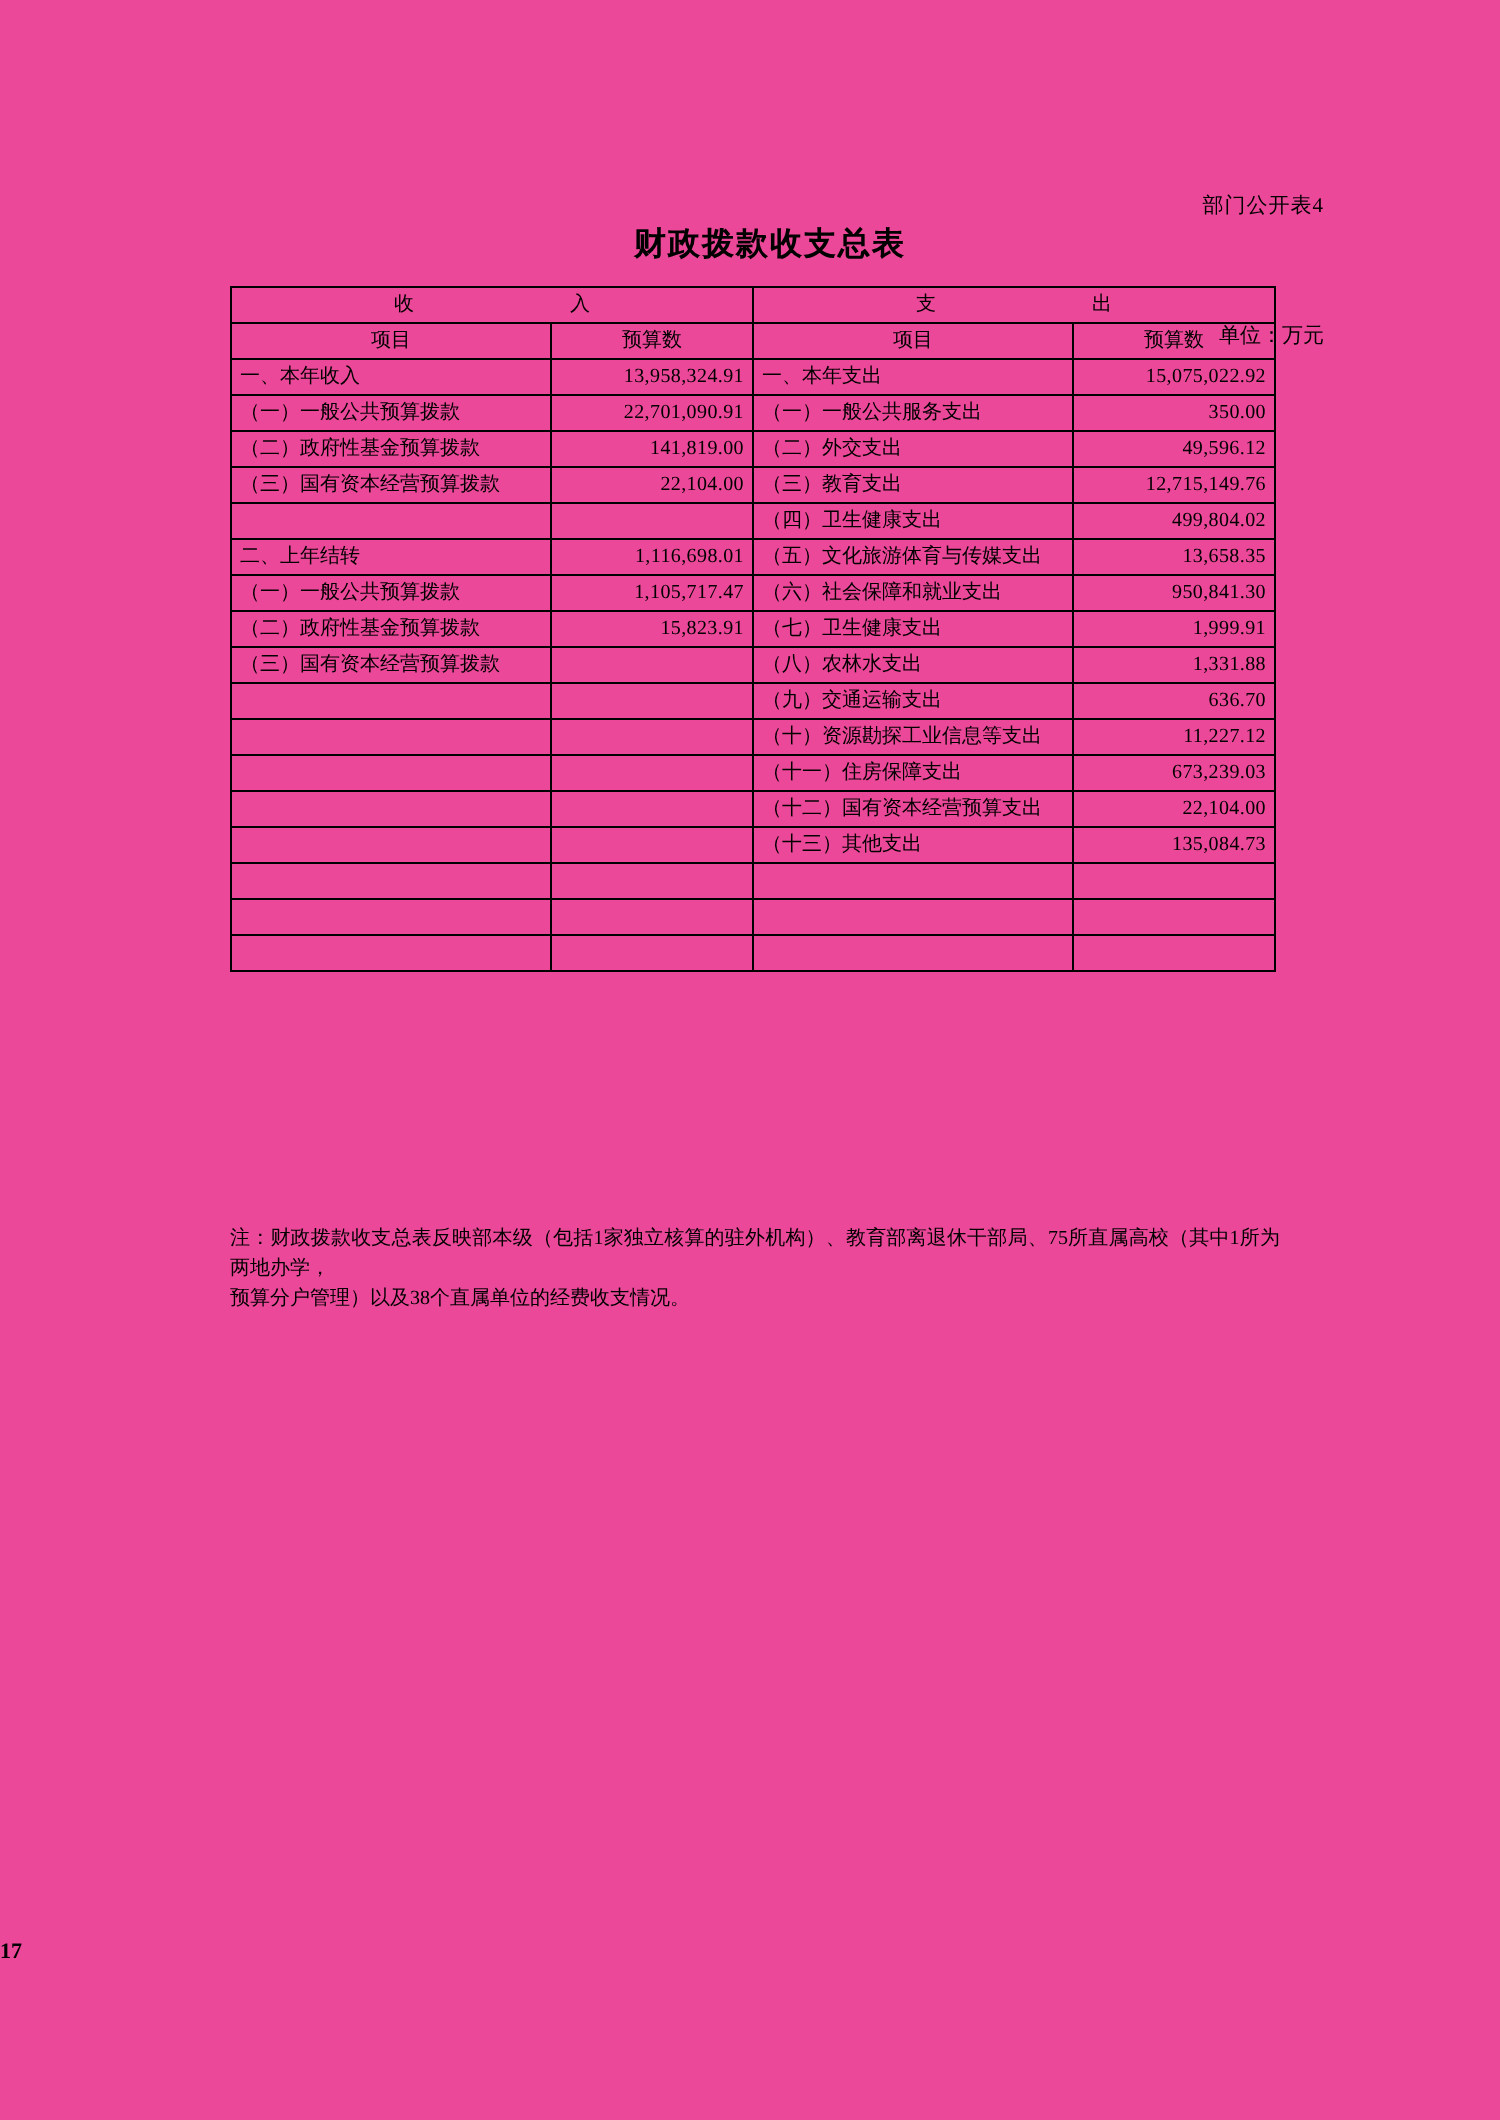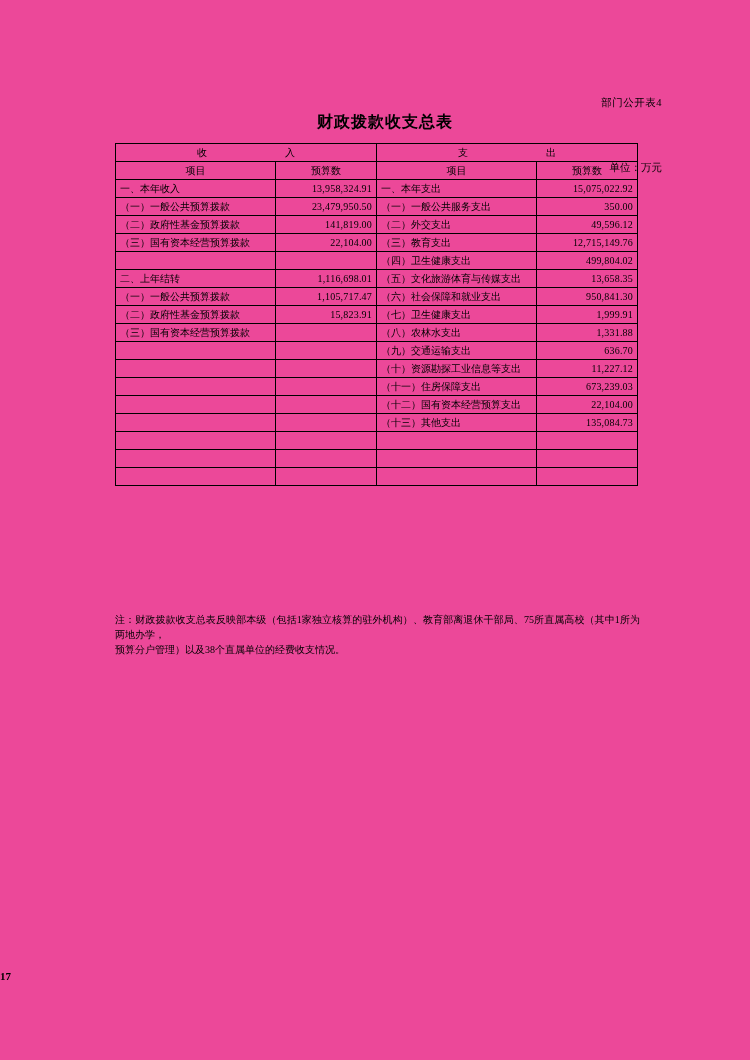--- a/index.html
+++ b/index.html
@@ -139,21 +139,21 @@
         <td class="hdr-col">预算数</td>
       </tr>
     <tr>
           <td class="cell-item">一、本年收入</td>
           <td class="cell-num">13,958,324.91</td>
           <td class="cell-item">一、本年支出</td>
           <td class="cell-num">15,075,022.92</td>
         </tr>
         <tr>
           <td class="cell-item">（一）一般公共预算拨款</td>
-          <td class="cell-num">23,479,950.50</td>
+          <td class="cell-num">22,701,090.91</td>
           <td class="cell-item">（一）一般公共服务支出</td>
           <td class="cell-num">350.00</td>
         </tr>
         <tr>
           <td class="cell-item">（二）政府性基金预算拨款</td>
           <td class="cell-num">141,819.00</td>
           <td class="cell-item">（二）外交支出</td>
           <td class="cell-num">49,596.12</td>
         </tr>
         <tr>

